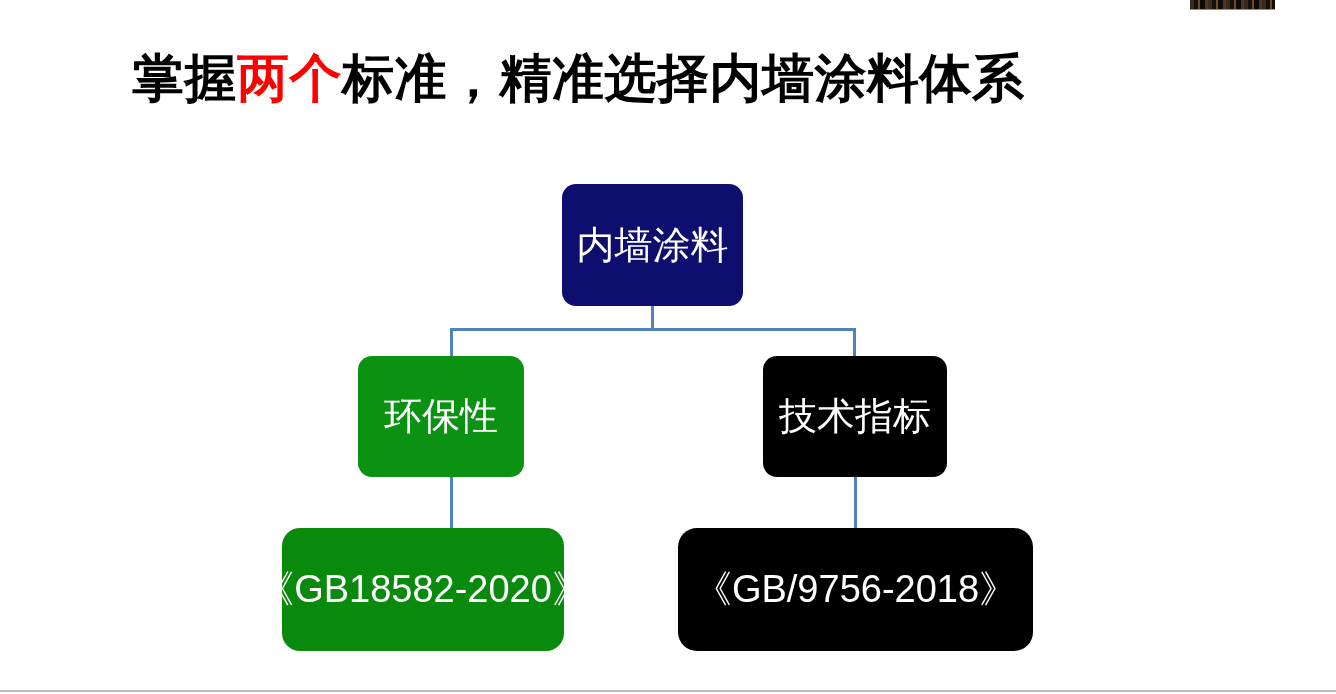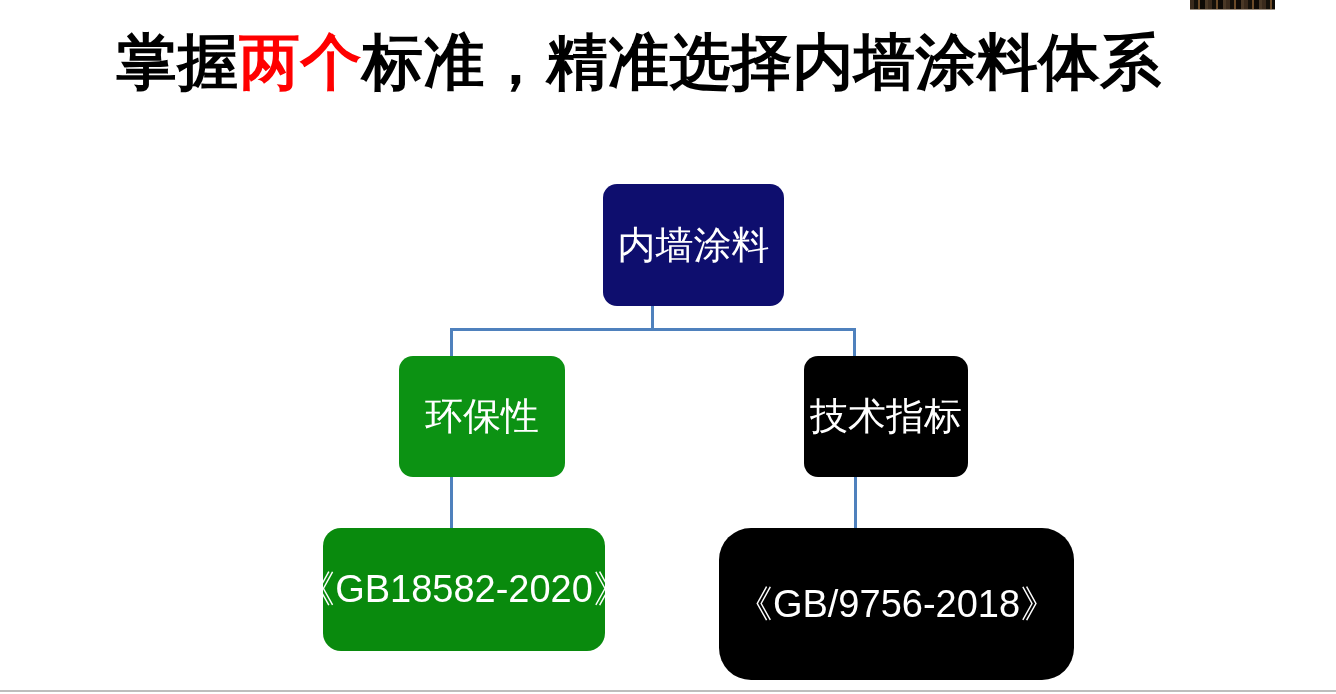--- a/index.html
+++ b/index.html
@@ -12,43 +12,42 @@
     position: relative;
     width: 1336px;
     height: 694px;
     background: #ffffff;
     overflow: hidden;
   }
   .title {
     position: absolute;
     left: 116px;
     top: 32px;
-    margin: 0;
-    font-size: 61px;
+    margin: 16px;
+    font-size: 52px;
     line-height: 60px;
     font-weight: bold;
     letter-spacing: 0.5px;
     white-space: nowrap;
   }
   .node {
     position: absolute;
     display: flex;
     align-items: center;
     justify-content: center;
     color: #ffffff;
     font-size: 38px;
     border-radius: 14px;
     white-space: nowrap;
-    margin-left: 41px;
   }
   .node-root   { left: 562px; top: 184px; width: 181px; height: 122px; }
   .node-env    { left: 358px; top: 356px; width: 166px; height: 121px; }
-  .node-tech   { left: 763px; top: 356px; width: 164px; height: 121px; }
+  .node-tech   { left: 763px; top: 356px; width: 184px; height: 121px; }
   .node-std-l  { left: 282px; top: 528px; width: 282px; height: 123px; border-radius: 18px; }
-  .node-std-r  { left: 678px; top: 528px; width: 355px; height: 152px; border-radius: 32px; }
+  .node-std-r  { left: 678px; top: 528px; width: 355px; height: 123px; border-radius: 19px; }
   .line { position: absolute; }
   .line-root-stub   { left: 651px; top: 305px; width: 3px;   height: 25px; }
   .line-horizontal  { left: 450px; top: 328px; width: 406px; height: 3px;  }
   .line-left-upper  { left: 450px; top: 330px; width: 3px;   height: 27px; }
   .line-right-upper { left: 853px; top: 330px; width: 3px;   height: 27px; }
   .line-left-lower  { left: 450px; top: 477px; width: 3px;   height: 52px; }
   .line-right-lower { left: 854px; top: 477px; width: 3px;   height: 52px; }
   .corner-image {
     position: absolute;
     left: 1190px;

